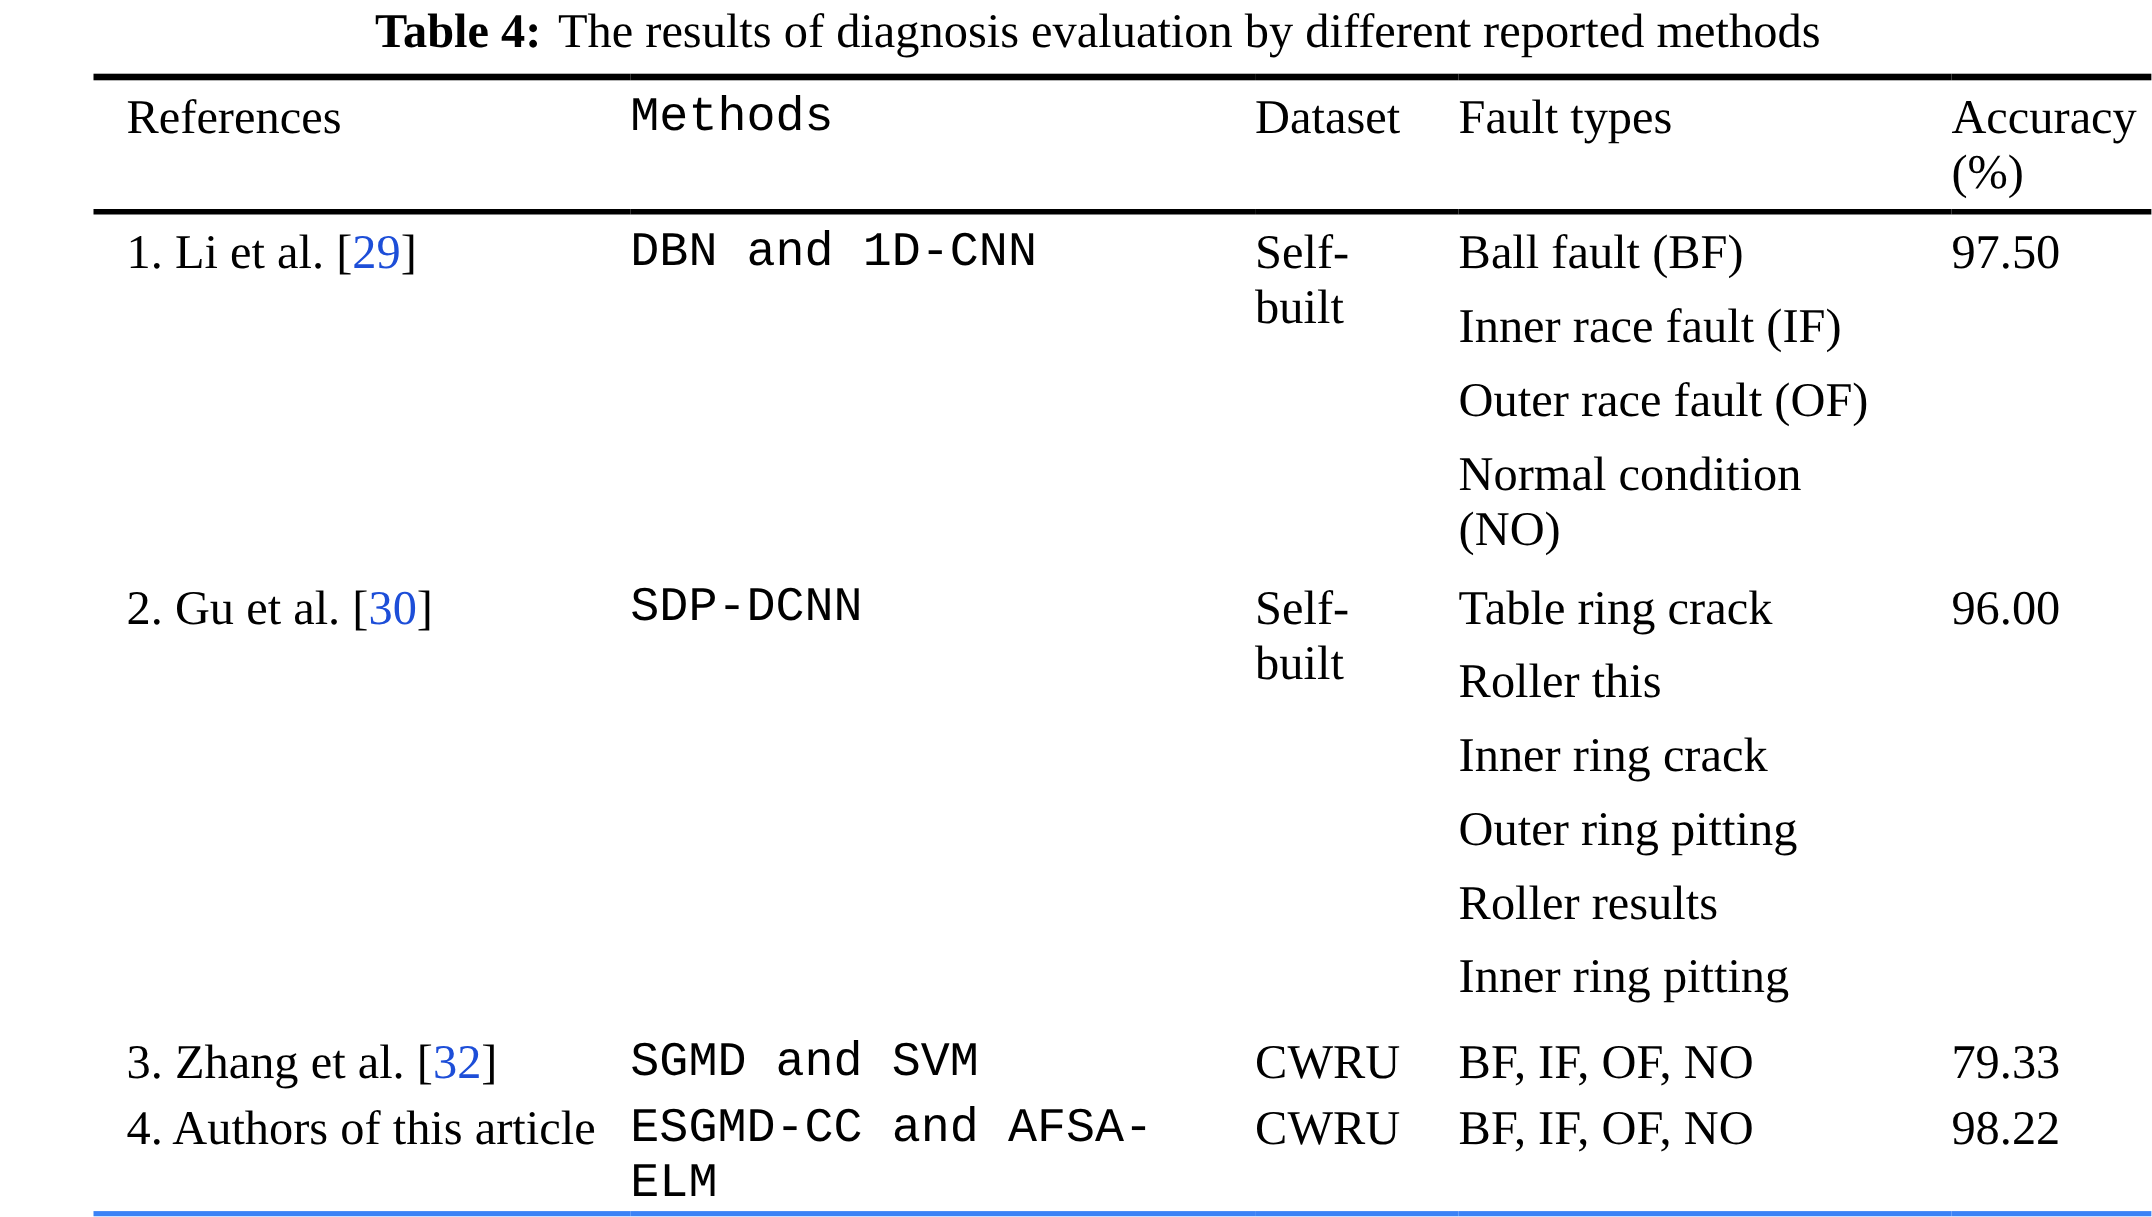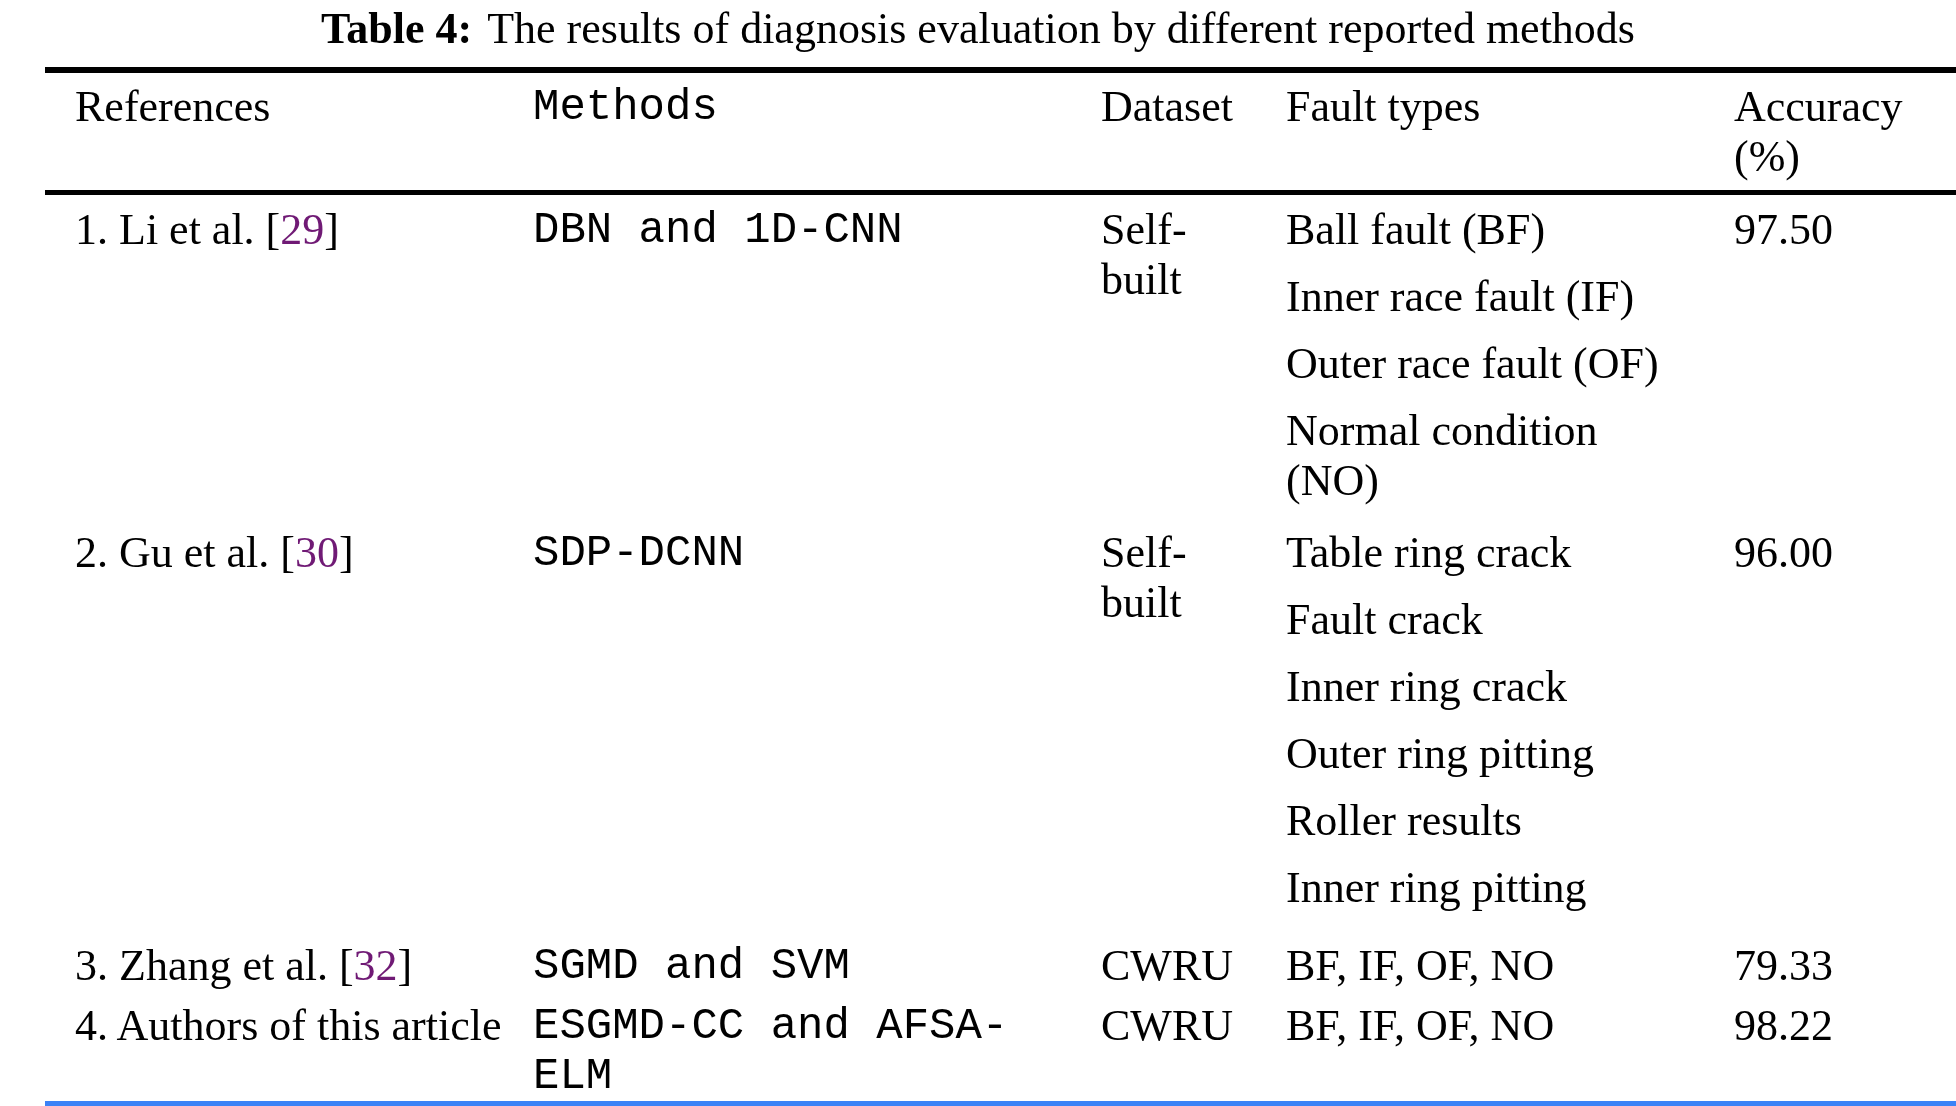--- a/index.html
+++ b/index.html
@@ -10,20 +10,21 @@
   }
   .page {
     position: relative;
     width: 1956px;
     height: 1106px;
     overflow: hidden;
     background: #ffffff;
     color: #000000;
     font-family: "Liberation Serif", serif;
     font-size: 44px;
+    padding-left: 40px;
   }
   .caption {
     text-align: center;
     padding-top: 2px;
     line-height: 54px;
     margin-bottom: 11px;
     white-space: nowrap;
   }
   .caption .cap-label {
     font-weight: bold;
@@ -60,21 +61,21 @@
   tr.row-1 td { padding-bottom: 12px; }
   tr.row-2 td { padding-bottom: 18px; }
   tr.row-3 td { padding-bottom: 0; }
   tr.row-4 td { padding-bottom: 0; }
   td.c1 { white-space: nowrap; }
   p.fault {
     margin: 0 0 17px 0;
   }
   p.fault:last-child { margin-bottom: 0; }
   .cite {
-    color: #701a75;
+    color: #1d4ed8;
     text-decoration: none;
     cursor: pointer;
   }
 </style>
 </head>
 <body>
 
 <div class="page">
 
   <div class="caption">
@@ -112,21 +113,21 @@
         </td>
         <td class="c5">97.50</td>
       </tr>
 
       <tr class="row-2">
         <td class="c1"><span>2. Gu et al. </span><span>[</span><a class="cite">30</a><span>]</span></td>
         <td class="c2">SDP-DCNN</td>
         <td class="c3">Self-built</td>
         <td class="c4">
           <p class="fault">Table ring crack</p>
-          <p class="fault">Fault crack</p>
+          <p class="fault">Roller this</p>
           <p class="fault">Inner ring crack</p>
           <p class="fault">Outer ring pitting</p>
           <p class="fault">Roller results</p>
           <p class="fault">Inner ring pitting</p>
         </td>
         <td class="c5">96.00</td>
       </tr>
 
       <tr class="row-3">
         <td class="c1"><span>3. Zhang et al. </span><span>[</span><a class="cite">32</a><span>]</span></td>

